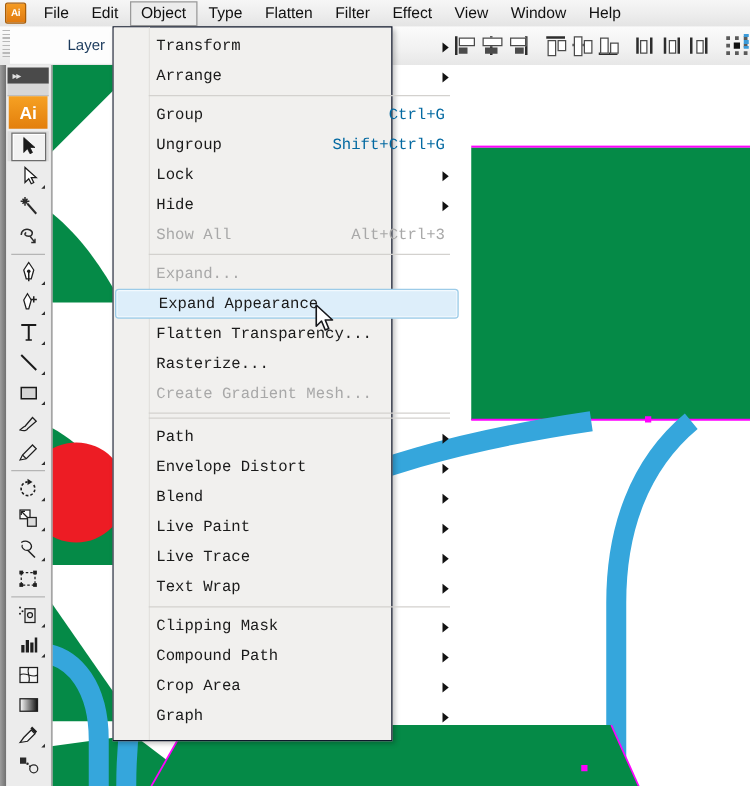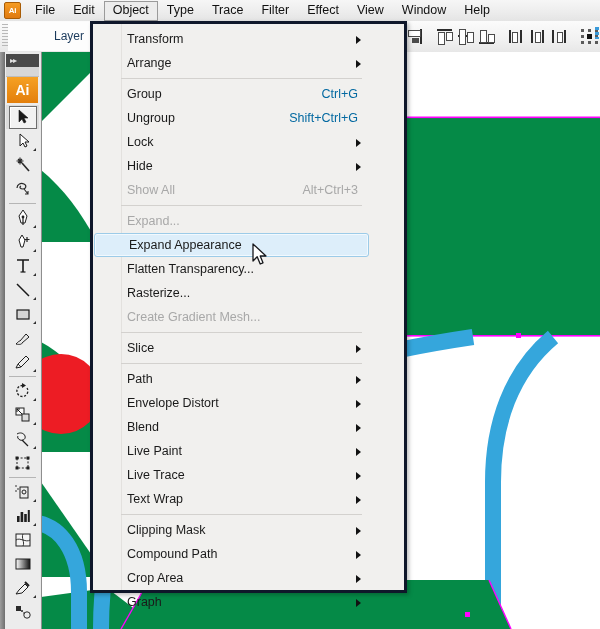--- a/index.html
+++ b/index.html
@@ -117,26 +117,27 @@
 
   
   .canvas{
     position:absolute;left:41px;top:52px;width:559px;height:577px;
     background:#ffffff;overflow:hidden;
   }
   .canvas svg{position:absolute;left:0;top:0;}
 
   
   .dropdown{
-    position:absolute;left:90px;top:21px;width:317px;height:572px;
+    position:absolute;left:90px;top:21px;width:224px;height:572px;
     background:#f1f0ee;
-    border:3px solid #0f172a;
+    border:1px solid #0f172a;
     box-shadow:2px 2px 4px rgba(0,0,0,.25);
     box-sizing:border-box;
     z-index:50;
+    font-family:Liberation Mono, monospace;
   }
   .dd-gutter{
     position:absolute;left:0;top:0;width:28px;height:100%;
     background:#f1f0ee;border-right:1px solid #e3e1de;
   }
   .dd-list{position:absolute;left:0;top:3px;width:277px;}
   .dd-item{
     position:relative;height:24px;line-height:24px;
     padding-left:34px;padding-right:10px;
     font-size:12.5px;color:#1a1a1a;white-space:nowrap;
@@ -170,21 +171,21 @@
 <body>
 
 <div id="app">
 
   <div class="menubar">
     <div class="ai-badge">Ai</div>
     <div class="mitem">File</div>
     <div class="mitem">Edit</div>
     <div class="mitem active">Object</div>
     <div class="mitem">Type</div>
-    <div class="mitem">Trace</div>
+    <div class="mitem">Flatten</div>
     <div class="mitem">Filter</div>
     <div class="mitem">Effect</div>
     <div class="mitem">View</div>
     <div class="mitem">Window</div>
     <div class="mitem">Help</div>
   </div>
 
   <div class="ctrlbar">
     <div class="gripdots"></div>
     <div class="ctrl-left">
@@ -507,21 +508,20 @@
         <div class="dd-item">Lock<span class="arrow"></span></div>
         <div class="dd-item">Hide<span class="arrow"></span></div>
         <div class="dd-item disabled">Show All<span class="accel">Alt+Ctrl+3</span></div>
         <div class="dd-sep"></div>
         <div class="dd-item disabled">Expand...</div>
         <div class="dd-item hl">Expand Appearance</div>
         <div class="dd-item">Flatten Transparency...</div>
         <div class="dd-item">Rasterize...</div>
         <div class="dd-item disabled">Create Gradient Mesh...</div>
         <div class="dd-sep"></div>
-        <div class="dd-item">Slice<span class="arrow"></span></div>
         <div class="dd-sep"></div>
         <div class="dd-item">Path<span class="arrow"></span></div>
         <div class="dd-item">Envelope Distort<span class="arrow"></span></div>
         <div class="dd-item">Blend<span class="arrow"></span></div>
         <div class="dd-item">Live Paint<span class="arrow"></span></div>
         <div class="dd-item">Live Trace<span class="arrow"></span></div>
         <div class="dd-item">Text Wrap<span class="arrow"></span></div>
         <div class="dd-sep"></div>
         <div class="dd-item">Clipping Mask<span class="arrow"></span></div>
         <div class="dd-item">Compound Path<span class="arrow"></span></div>

